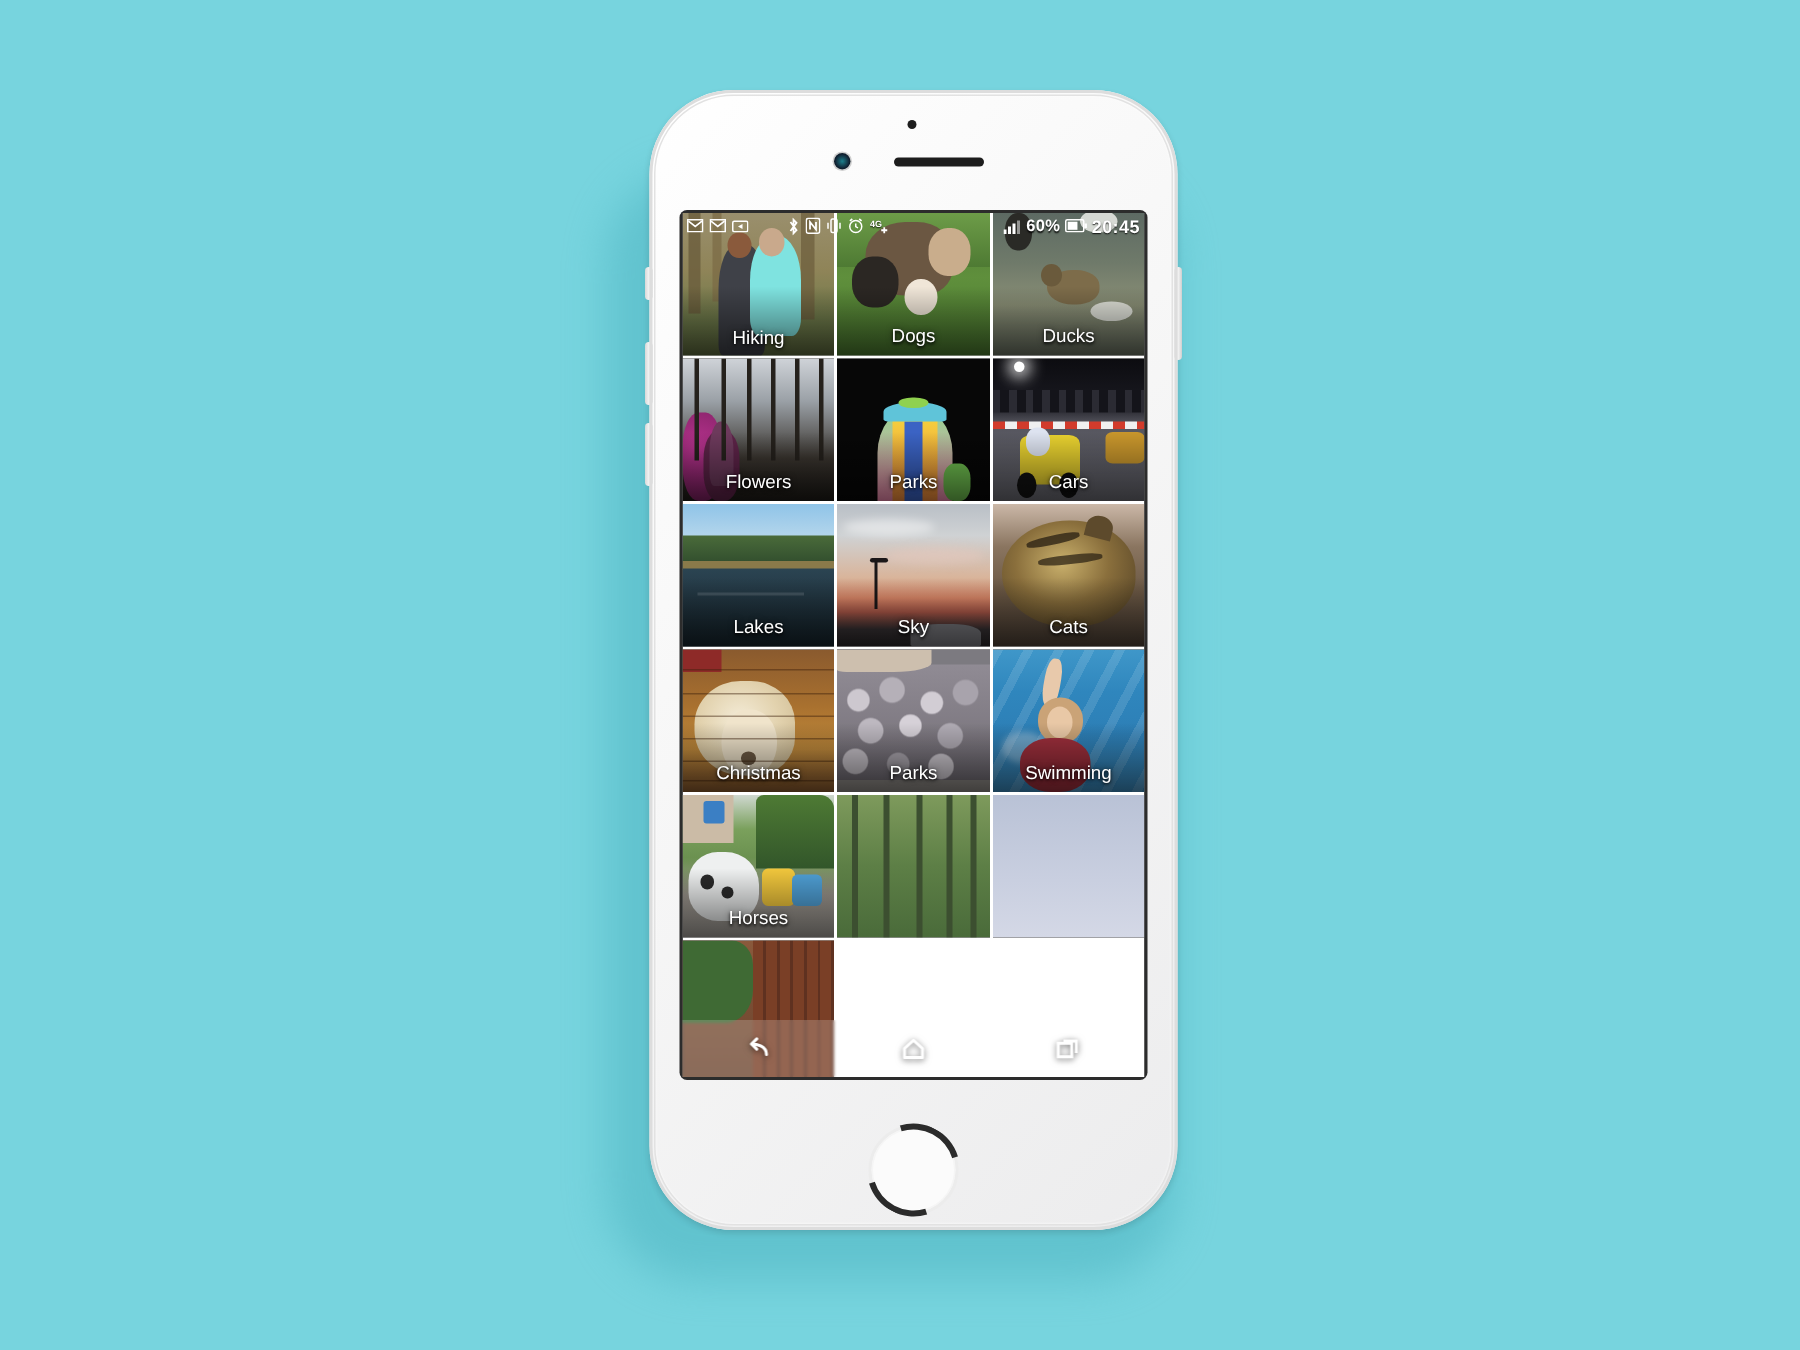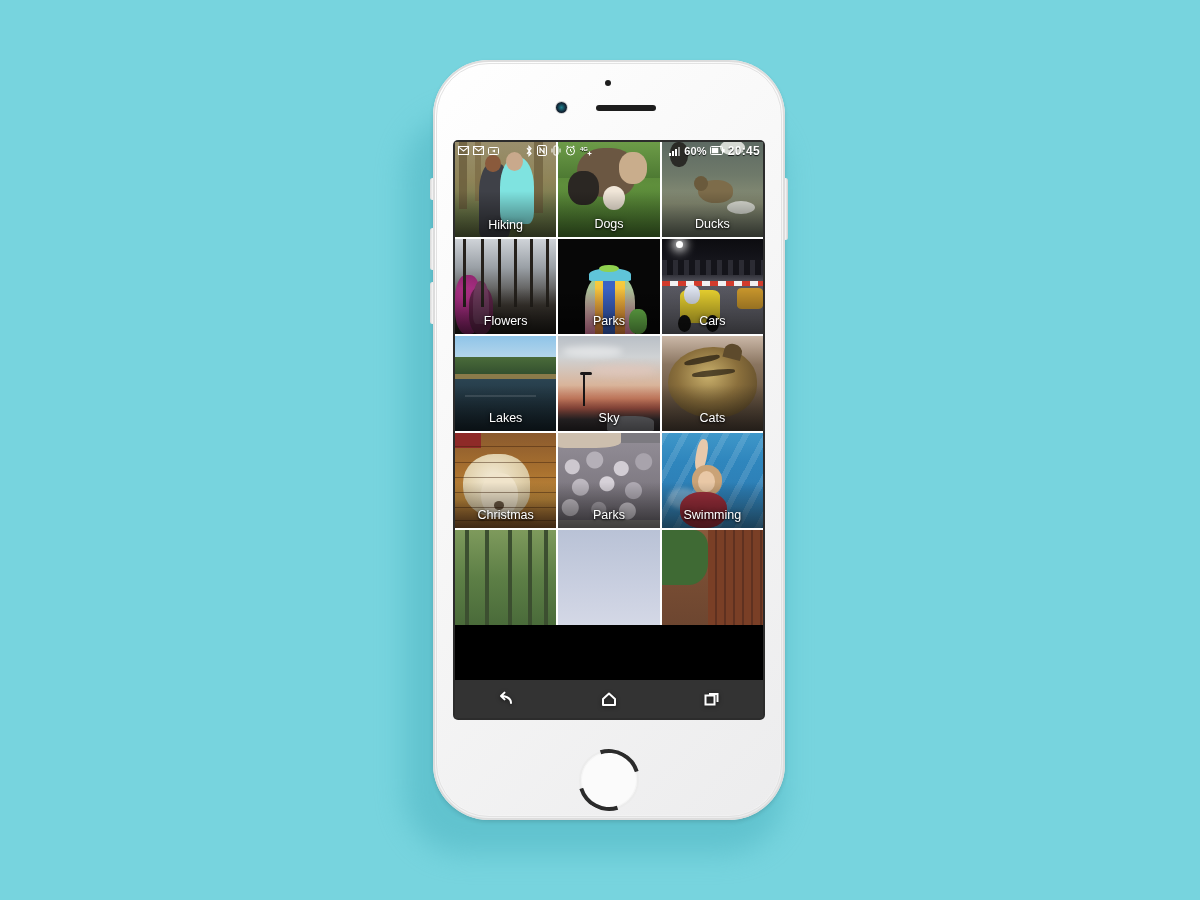--- a/index.html
+++ b/index.html
@@ -451,20 +451,34 @@
             <div class="art ph a-swim">
               <i class="shim"></i>
               <i class="splash"></i>
               <i class="arm"></i>
               <i class="head"></i>
               <i class="face"></i>
               <i class="body"></i>
             </div>
             <div class="veil"></div>
             <div class="cap">Swimming</div>
+          </div>
+          <div class="tile t14">
+            <div class="art ph a-horses">
+              <i class="bld"></i>
+              <i class="hedge"></i>
+              <i class="sign"></i>
+              <i class="horse"></i>
+              <i class="spot"></i>
+              <i class="spot2"></i>
+              <i class="ride"></i>
+              <i class="ride2"></i>
+            </div>
+            <div class="veil"></div>
+            <div class="cap">Horses</div>
           </div>
           <div class="tile t15">
             <div class="art ph a-forest">
               <i class="tr" style="left: 10%;"></i>
               <i class="tr" style="left: 30%;"></i>
               <i class="tr" style="left: 52%;"></i>
               <i class="tr" style="left: 72%;"></i>
               <i class="tr" style="left: 88%;"></i>
             </div>
           </div>

